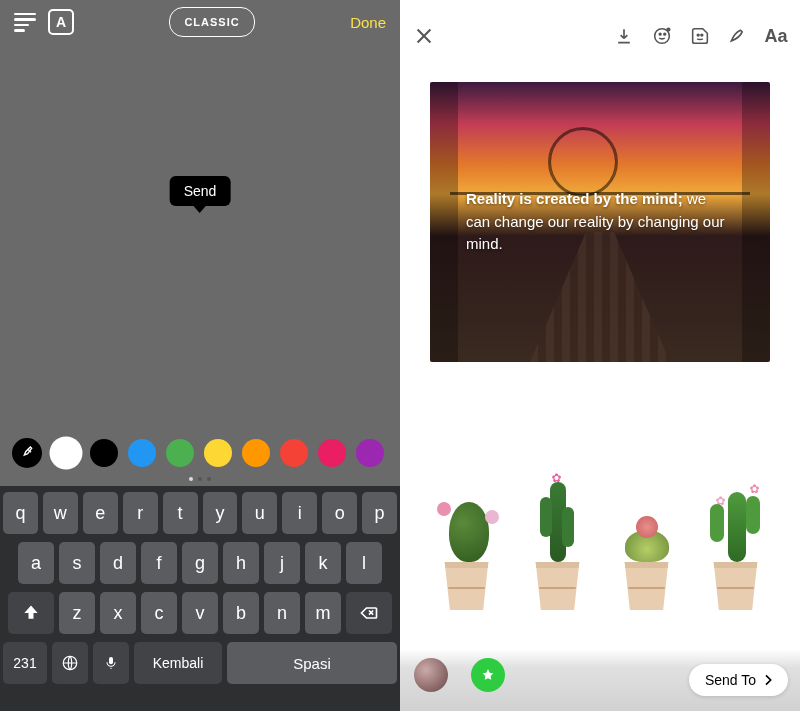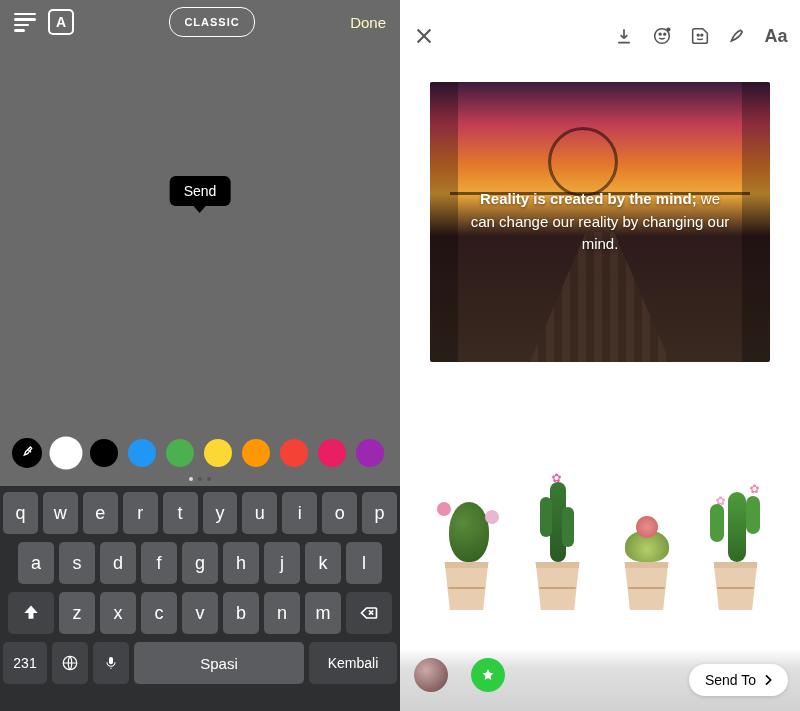--- a/index.html
+++ b/index.html
@@ -25,21 +25,21 @@
   .align-btn span:nth-child(1){width:100%;} .align-btn span:nth-child(2){width:100%;} .align-btn span:nth-child(3){width:70%;} .align-btn span:nth-child(4){width:50%;}
   .font-box {
     width:26px; height:26px; border:2px solid #fff; border-radius:5px;
     display:flex; align-items:center; justify-content:center;
     color:#fff; font-weight:600; font-size:14px;
   }
   .classic {
     border:1.5px solid #fff; border-radius:14px; padding:8px 14px;
     color:#fff; font-size:11px; letter-spacing:1px; font-weight:600;
   }
-  .done { color:#fef9c3; font-size:15px; font-weight:500; }
+  .done { color:#fde047; font-size:15px; font-weight:500; }
 
   .paste {
     position:absolute; top:176px; left:50%; transform:translateX(-50%);
     background:#000; color:#fff; font-size:14px; padding:7px 14px;
     border-radius:6px;
   }
   .paste::after {
     content:""; position:absolute; bottom:-7px; left:50%; transform:translateX(-50%);
     border-left:7px solid transparent; border-right:7px solid transparent;
     border-top:8px solid #000;
@@ -114,21 +114,21 @@
     opacity:.7;
   }
   .ferris {
     position:absolute; top:45px; left:45%; transform:translateX(-50%);
     width:70px; height:70px; border:2px solid rgba(0,0,0,.5); border-radius:50%;
   }
   .ferris::before,.ferris::after{content:"";position:absolute;inset:0;border:1px solid rgba(0,0,0,.35);border-radius:50%;}
   .ferris::after{transform:rotate(45deg);}
   .pier { position:absolute; top:110px; left:20px; right:20px; height:3px; background:rgba(0,0,0,.55);}
   .quote {
-    position:relative; z-index:2; color:#fff; text-align:center;
+    position:relative; z-index:2; color:#fff; text-align:left;
     font-size:15px; line-height:1.5; padding:0 36px;
     text-shadow:0 1px 3px rgba(0,0,0,.5);
   }
   .quote b { font-weight:700; }
   .img-side { position:absolute; top:0; bottom:0; width:28px; background:rgba(0,0,0,.28);}
   .img-side.l { left:0;} .img-side.r { right:0;}
 
   .cacti {
     position:absolute; top:440px; left:20px; right:20px; height:170px;
     display:flex; align-items:flex-end; justify-content:space-around;
@@ -258,22 +258,22 @@
           <circle cx="12" cy="12" r="9"></circle>
             <path d="M3 12h18M12 3c3 3 3 15 0 18M12 3c-3 3-3 15 0 18"></path>
         </svg>
       </div>
       <div class="key dark key-mic">
         <svg viewBox="0 0 24 24" width="16" height="16" fill="#fff">
           <rect x="9" y="3" width="6" height="11" rx="3"></rect>
             <path d="M6 11a6 6 0 0012 0M12 19v2" stroke="#fff" stroke-width="1.6" fill="none"></path>
         </svg>
       </div>
+      <div class="key dark key-return">Kembali</div>
       <div class="key key-space">Spasi</div>
-      <div class="key dark key-return">Kembali</div>
     </div>
   </div>
 </div>
 
 <div class="pane right">
   <div class="r-top">
     <div class="r-icon close">
       <svg viewBox="0 0 24 24" width="22" height="22" stroke="#555" stroke-width="2.2" fill="none">
         <path d="M5 5l14 14M19 5L5 19"></path>
       </svg>

